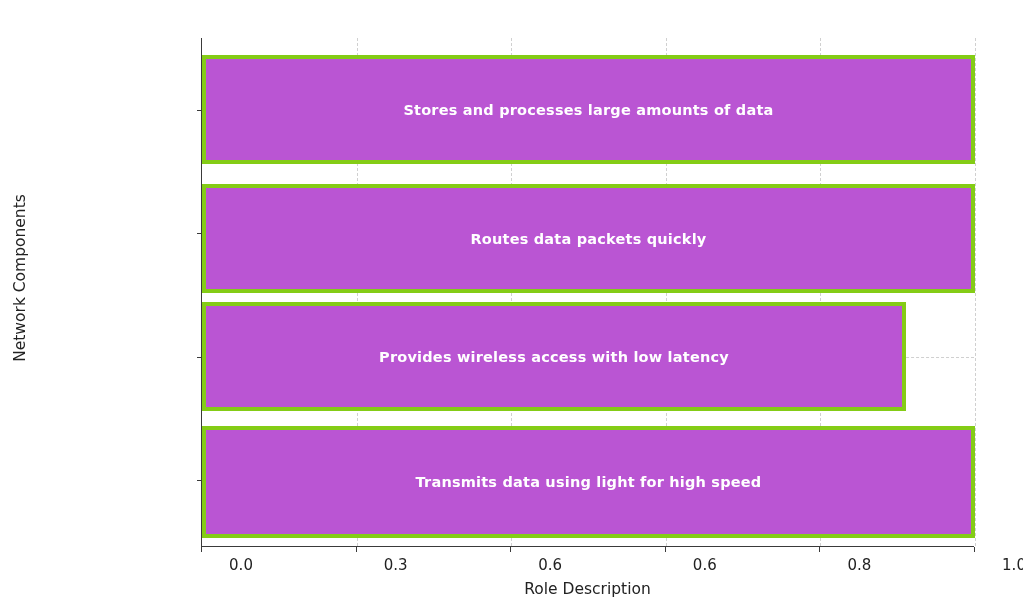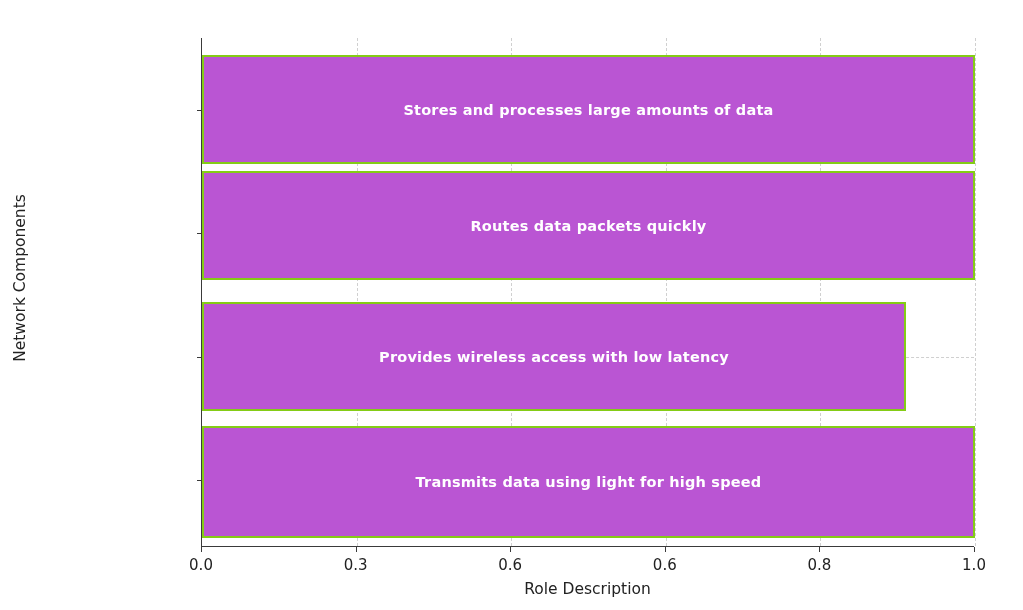--- a/index.html
+++ b/index.html
@@ -54,21 +54,21 @@
     left: 0;
     right: 0;
     height: 0;
     border-top: 1.3px dashed #d0d0d0;
   }
   .bar {
     position: absolute;
     left: 0;
     box-sizing: border-box;
     background: #ba55d3;
-    border: 2px solid #84cc16;
+    border: 4px solid #84cc16;
     display: flex;
     align-items: center;
     justify-content: center;
     text-align: center;
   }
   .bar-label {
     font-size: 14.5px;
     font-weight: bold;
     color: #ffffff;
     white-space: nowrap;
@@ -81,20 +81,21 @@
     border-top: 1.4px solid #3a3a3a;
     left: -5px;
   }
   .xtick-label {
     position: absolute;
     top: 556px;
     font-size: 15px;
     color: #222222;
     transform: translateX(-50%);
     white-space: nowrap;
+    margin-left: 40px;
   }
   .xtick-mark {
     position: absolute;
     top: 547px;
     width: 0;
     height: 5px;
     border-left: 1.4px solid #3a3a3a;
   }
   #xlabel {
     position: absolute;
@@ -138,21 +139,21 @@
     <div class="gridline-h" style="top:442px;"></div>
 
     <div class="ytick-mark" style="top:71.5px;"></div>
     <div class="ytick-mark" style="top:195px;"></div>
     <div class="ytick-mark" style="top:318.5px;"></div>
     <div class="ytick-mark" style="top:442px;"></div>
 
     <div class="bar" style="top:17px;height:109px;width:773px;">
       <span class="bar-label">Stores and processes large amounts of data</span>
     </div>
-    <div class="bar" style="top:133px;height:109px;width:773px;">
+    <div class="bar" style="top:146px;height:109px;width:773px;">
       <span class="bar-label">Routes data packets quickly</span>
     </div>
     <div class="bar" style="top:264px;height:109px;width:704px;">
       <span class="bar-label">Provides wireless access with low latency</span>
     </div>
     <div class="bar" style="top:387.5px;height:112px;width:773px;">
       <span class="bar-label">Transmits data using light for high speed</span>
     </div>
 
   </div>

